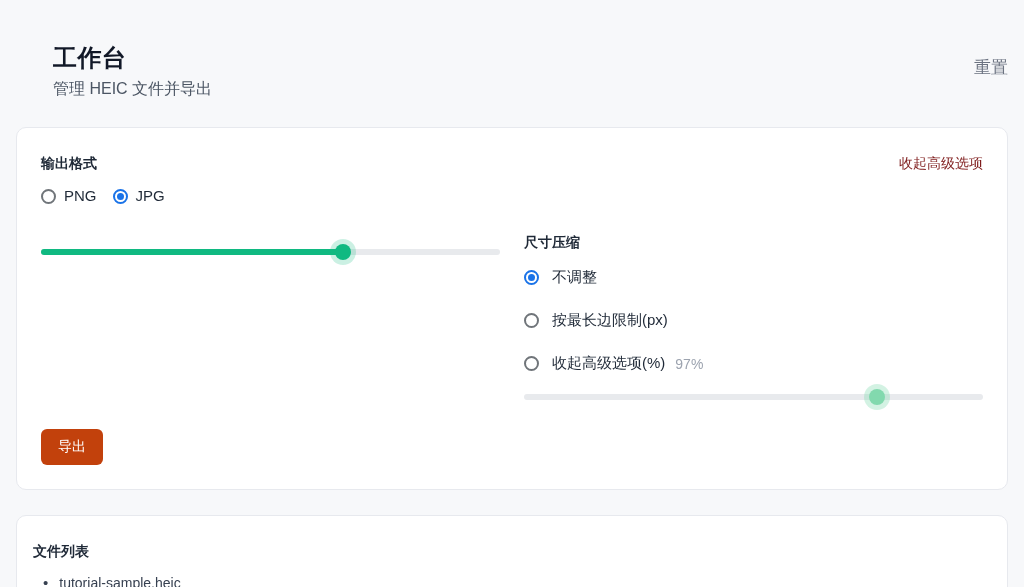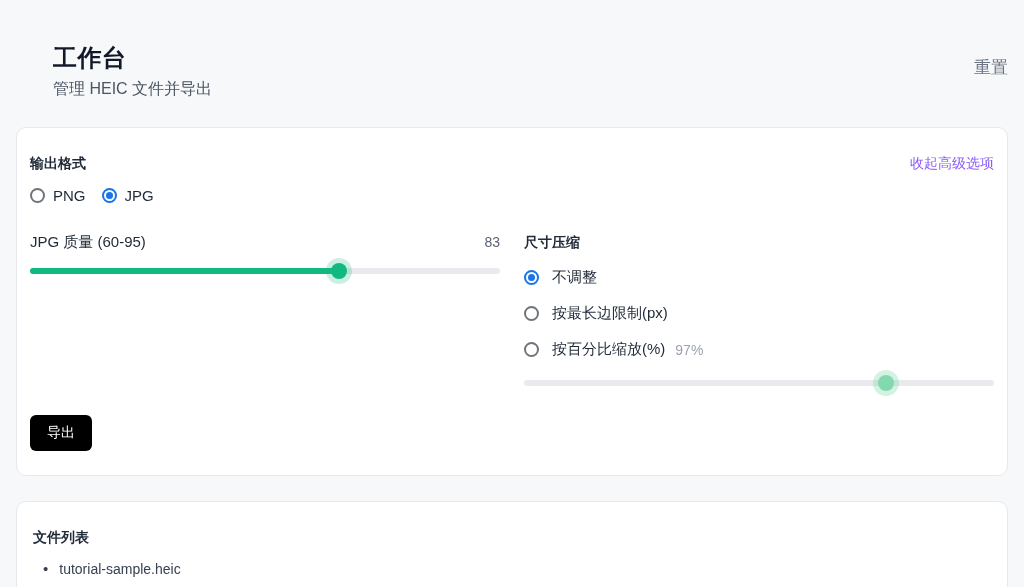--- a/index.html
+++ b/index.html
@@ -21,29 +21,29 @@
     font-size: 17px; color: #6b7280; margin-top: 14px;
     font-family: inherit;
   }
 
   
   .card {
     background: #ffffff;
     border: 1px solid #e7e9ee;
     border-radius: 10px;
   }
-  .settings-card { margin-top: 27px; padding: 27px 13px 24px; }
+  .settings-card { margin-top: 27px; padding: 27px 24px 24px; }
 
   .card-top { display: flex; justify-content: space-between; align-items: center; }
   .field-label { font-size: 14px; font-weight: 600; color: #1f2937; }
-  .advanced-toggle { font-size: 14px; color: #8b5cf6; text-decoration: none; cursor: pointer; }
+  .advanced-toggle { font-size: 14px; color: #7f1d1d; text-decoration: none; cursor: pointer; }
 
   
   .format-options { display: flex; gap: 16px; margin-top: 14px; align-items: center; }
-  .radio-option { display: flex; align-items: center; gap: 8px; cursor: pointer; }
+  .radio-option { display: flex; align-items: flex-end; gap: 8px; cursor: pointer; }
   .radio-option .opt-label { font-size: 15px; color: #1f2937; }
   .radio-dot {
     width: 15px; height: 15px; border-radius: 50%;
     border: 2px solid #70757a; background: #fff; position: relative; flex: none;
   }
   .radio-dot.checked { border-color: #1a73e8; }
   .radio-dot.checked::after {
     content: ""; position: absolute; inset: 2px;
     border-radius: 50%; background: #1a73e8;
   }
@@ -68,30 +68,30 @@
   }
   .slider-thumb {
     position: absolute; top: 50%; transform: translate(-50%, -50%);
     width: 16px; height: 16px; border-radius: 50%;
     background: #10b981; box-shadow: 0 0 0 5px rgba(16,185,129,0.22);
   }
   .slider-thumb.pale { background: #82d9ae; box-shadow: 0 0 0 5px rgba(130,217,174,0.35); }
 
   
   .size-options { margin-top: 13px; }
-  .size-option { display: flex; align-items: center; gap: 13px; margin-top: 17px; cursor: pointer; }
+  .size-option { display: flex; align-items: center; gap: 13px; margin-top: 24px; cursor: pointer; }
   .size-option:first-child { margin-top: 16px; }
   .size-option .opt-label { font-size: 15px; color: #1f2937; }
   .size-option .opt-value { font-size: 14px; color: #9ca3af; margin-left: -3px; }
   .percent-slider { margin-top: 16px; }
 
   
   .export-btn {
     margin-top: 24px; display: inline-block;
-    background: #000000; color: #ffffff; border: none; border-radius: 6px;
+    background: #c2410c; color: #ffffff; border: none; border-radius: 6px;
     font-size: 14px; padding: 9px 17px; cursor: pointer;
     font-family: inherit;
   }
 
   
   .files-card { margin-top: 25px; padding: 27px 16px 20px; }
   .files-title { font-size: 14px; font-weight: 600; color: #1f2937; }
   .file-list { list-style: none; margin-top: 13px; }
   .file-item { display: flex; align-items: center; font-size: 14px; color: #374151; }
   .file-item .bullet { color: #374151; font-size: 15px; margin: 0 11px 0 10px; }
@@ -121,45 +121,41 @@
           <span class="opt-label">PNG</span>
         </label>
         <label class="radio-option">
           <span class="radio-dot checked"></span>
           <span class="opt-label">JPG</span>
         </label>
       </div>
 
     <div class="grid">
       <div class="col">
-        <div class="quality-row">
-          <span class="quality-label">JPG 质量 (60-95)</span>
-          <span class="quality-value">83</span>
-        </div>
         <div class="slider" id="quality-slider">
           <div class="slider-track"></div>
           <div class="slider-fill" id="quality-fill" style="width: 65.7143%;"></div>
           <div class="slider-thumb" id="quality-thumb" style="left: 65.7143%;"></div>
         </div>
       </div>
 
       <div class="col">
         <span class="field-label">尺寸压缩</span>
         <div class="size-options" id="size-options">
             <label class="size-option">
               <span class="radio-dot checked"></span>
               <span class="opt-label">不调整</span>
             </label>
             <label class="size-option">
               <span class="radio-dot"></span>
               <span class="opt-label">按最长边限制(px)</span>
             </label>
             <label class="size-option">
               <span class="radio-dot"></span>
-              <span class="opt-label">按百分比缩放(%)</span>
+              <span class="opt-label">收起高级选项(%)</span>
               <span class="opt-value">97%</span>
             </label>
           </div>
         <div class="slider percent-slider">
           <div class="slider-track"></div>
           <div class="slider-thumb pale" style="left: 77%;"></div>
         </div>
       </div>
     </div>
 

